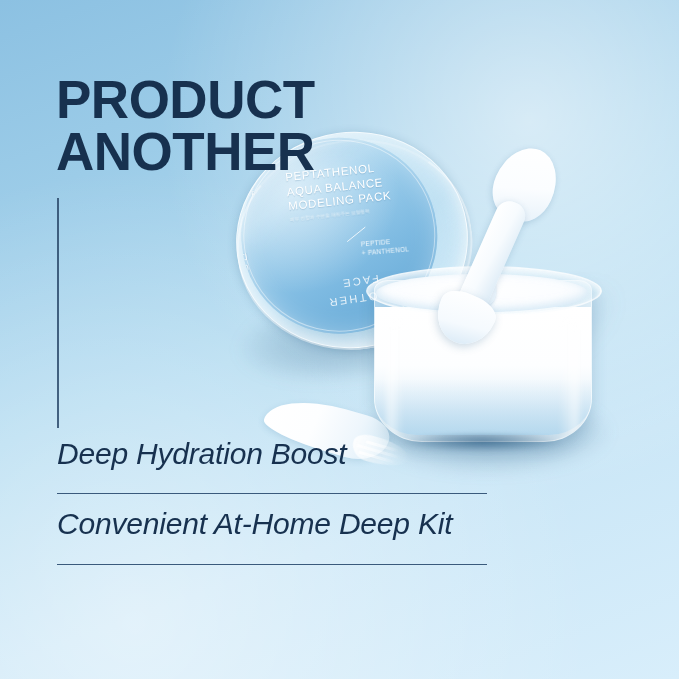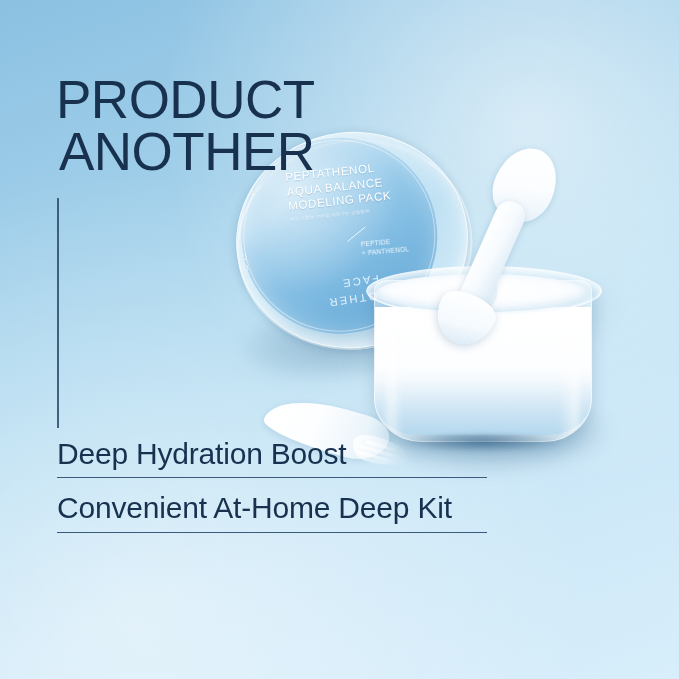--- a/index.html
+++ b/index.html
@@ -204,33 +204,33 @@
     position:absolute;left:96px;top:40px;width:46px;height:3px;
     background:linear-gradient(90deg, rgba(255,255,255,.85), rgba(255,255,255,0));
     border-radius:3px;filter:blur(.4px);
   }
   .smear-streak.s2{top:46px;left:100px;width:38px;}
   .smear-streak.s3{top:34px;left:104px;width:34px;}
 
   
   .title{
     position:absolute;left:56px;top:74px;
-    color:#17314f;font-weight:400;font-size:53px;line-height:.98;
+    color:#17314f;font-weight:700;font-size:53px;line-height:.98;
     letter-spacing:-0.5px;
     text-align:right;
   }
   .title .t2{display:block;}
 
   .vrule{
     position:absolute;left:57px;top:198px;width:1.6px;height:230px;
     background:#2c4a6b;opacity:.85;
   }
 
   .benefits{position:absolute;left:57px;top:436px;width:430px;}
-  .benefit{position:relative;padding:0 0 6px 0;border-bottom:1.4px solid #3a5a7c;margin-bottom:12px;}
+  .benefit{position:relative;padding:0 0 22px 0;border-bottom:1.4px solid #3a5a7c;margin-bottom:12px;font-style:italic;}
   .benefit-label{
     display:block;color:#17314f;font-size:30px;font-weight:400;letter-spacing:-0.2px;
     line-height:1.18;white-space:nowrap;
   }
 </style>
 </head>
 <body>
 
 <div id="stage">
 

